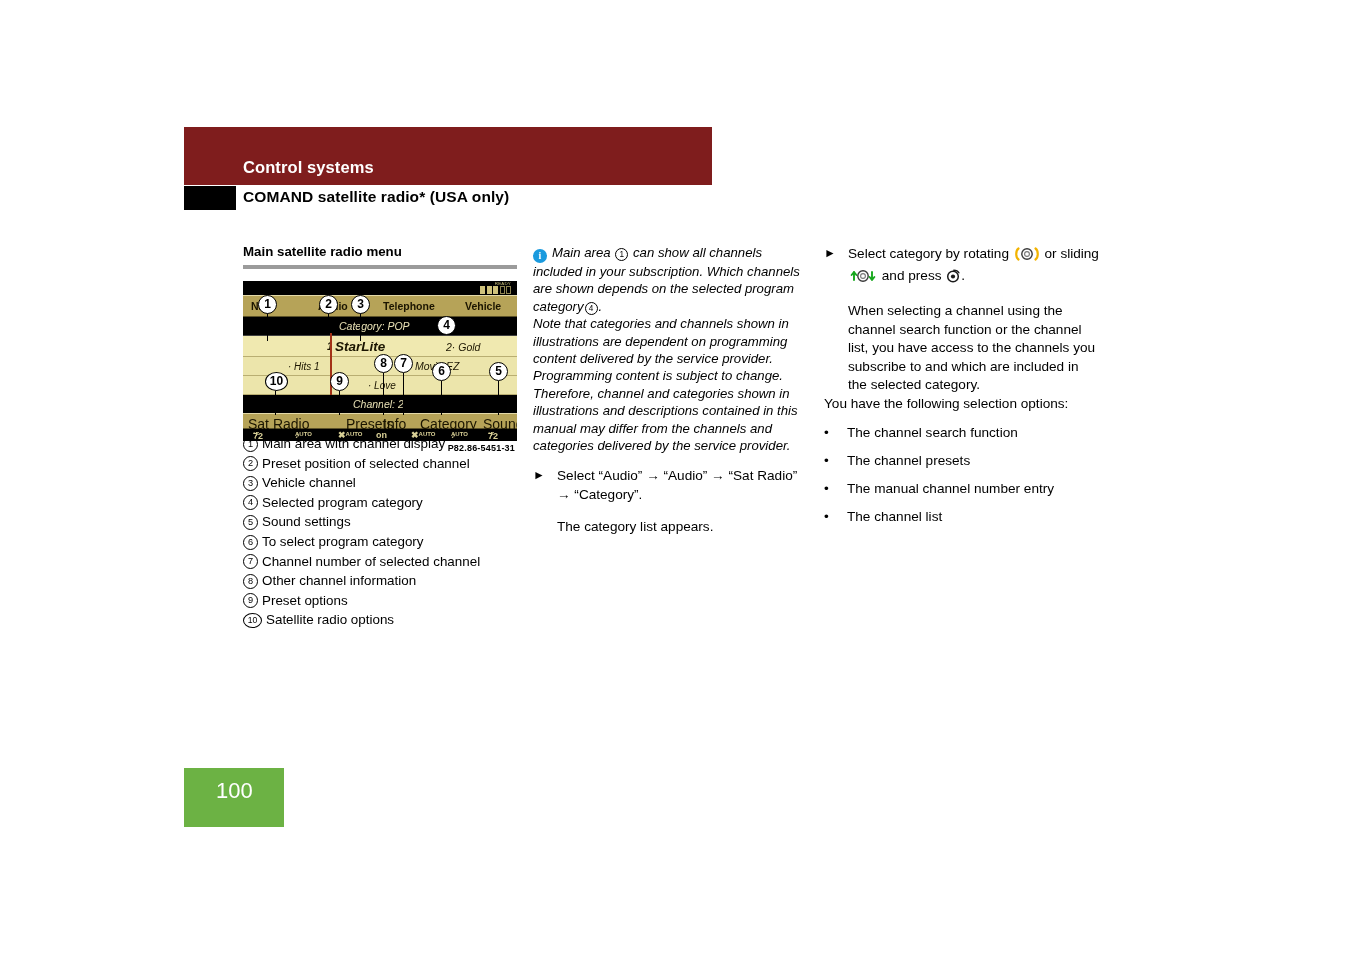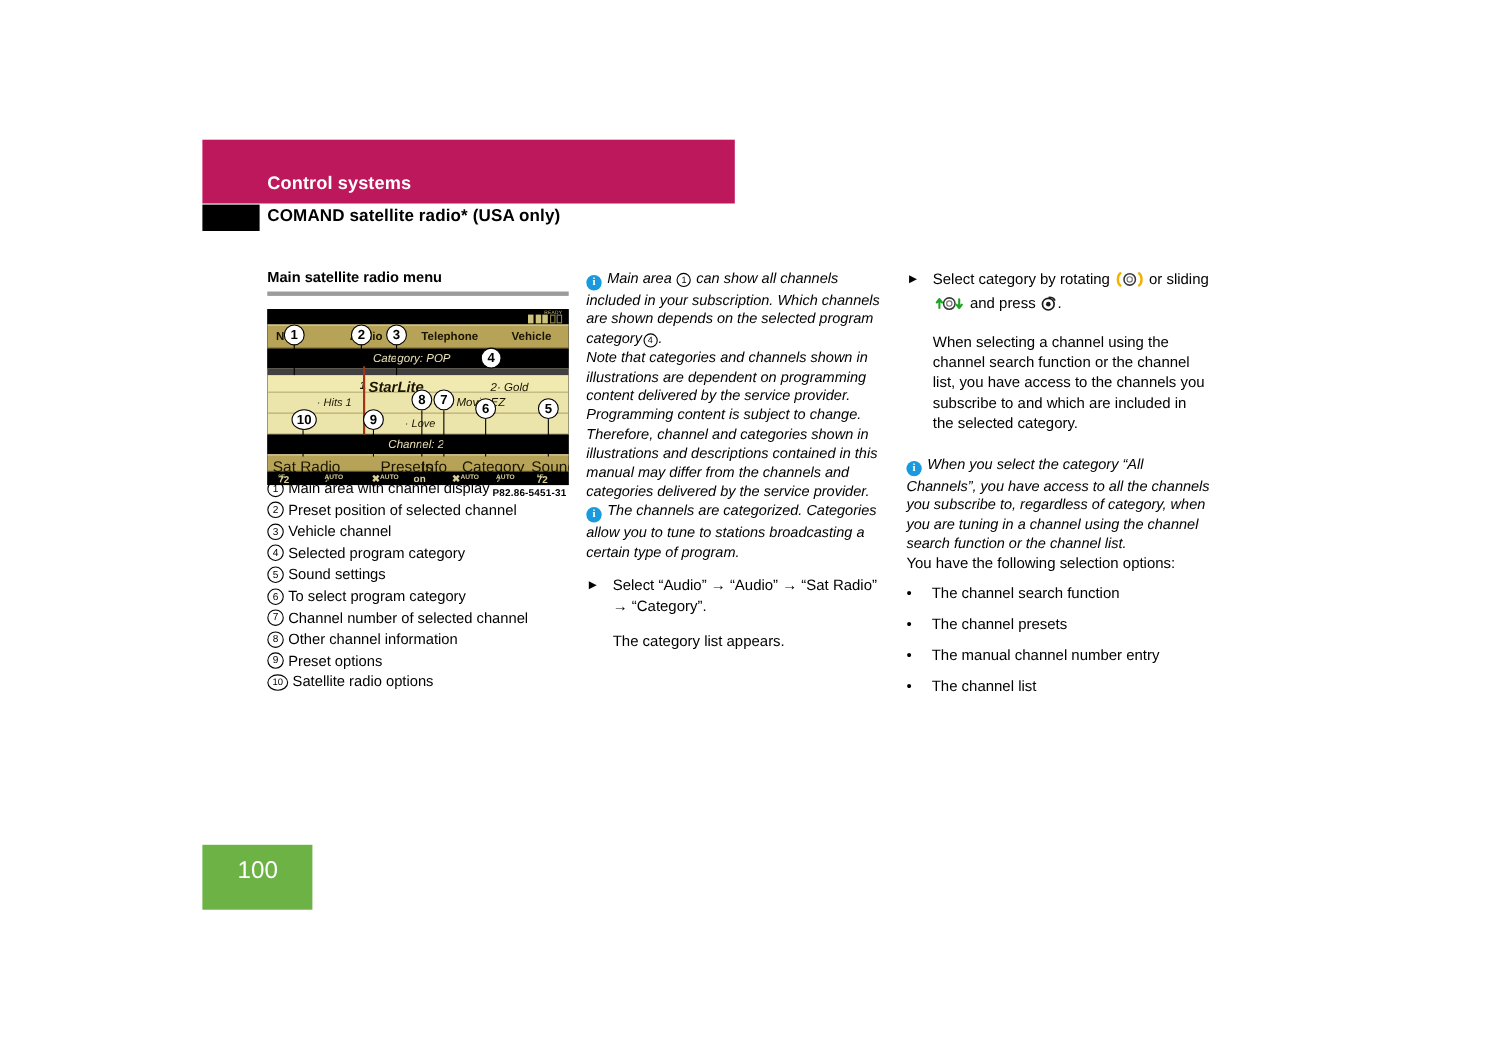--- a/index.html
+++ b/index.html
@@ -9,22 +9,22 @@
     background:#ffffff;
     font-family:"Liberation Sans", sans-serif;
     color:#000;
     position:relative;
     overflow:hidden;
   }
 
   
   #header-green {
     position:absolute; left:184px; top:127px;
-    width:484px; height:58px;
-    background:#be185d;
+    width:528px; height:58px;
+    background:#7f1d1d;
   }
   #header-chapter {
     position:absolute; left:59px; top:31px;
     font-size:16.5px; font-weight:bold; color:#ffffff;
     letter-spacing:0.1px;
   }
   #header-black-tab {
     position:absolute; left:184px; top:186px;
     width:52px; height:24px; background:#000000;
   }
@@ -90,21 +90,21 @@
     background:#000; color:#e8e0b4; font-style:italic; font-size:10.5px;
   }
   .scr-catline span { position:absolute; left:96px; top:3px; }
 
   .scr-row {
     position:absolute; left:0; width:100%;
     color:#1b1500; font-style:italic;
   }
   .row-sel {
     top:54px; height:22px; background:#f0e9b0;
-    border-top:6px solid #404040; border-bottom:1px solid #b9ae72;padding-left:43px;
+    border-top:1px solid #404040; border-bottom:1px solid #b9ae72;padding-left:43px;
   }
   .row-sel .pre { position:absolute; left:84px; top:5px; font-size:10px; font-weight:bold; }
   .row-sel .name { position:absolute; left:92px; top:3px; font-size:13.5px; font-weight:bold; }
   .row-sel .right { position:absolute; left:203px; top:5px; font-size:10.5px; }
 
   .row-b { top:76px; height:19px; background:#ece5ab; border-bottom:1px solid #b9ae72; }
   .row-b .l { position:absolute; left:45px; top:4px; font-size:10px; }
   .row-b .r { position:absolute; left:172px; top:3px; font-size:10.5px; }
 
   .row-c { top:95px; height:19px; background:#ece5ab; border-bottom:1px solid #b9ae72; }
@@ -388,23 +388,20 @@
 <div class="col" id="col-mid">
 
   <p class="note">
     <span class="iicon">i</span><span>Main area</span>
     <span class="inl">1</span>
     <span>can show all channels included in your subscription. Which channels are shown depends on the selected program category</span><span class="inl">4</span><span>.</span>
   </p>
   <p class="note">Note that categories and channels shown in illustrations are dependent on programming content delivered by the service provider. Programming content is subject to change. Therefore, channel and categories shown in illustrations and descriptions contained in this manual may differ from the channels and categories delivered by the service provider.</p>
 
 
-  <p class="note">
-    <span class="iicon">i</span><span>The channels are categorized. Categories allow you to tune to stations broadcasting a certain type of program.</span>
-  </p>
 
   <div class="step">
     <div class="tri">►</div>
     <div class="stxt">Select “Audio” → “Audio” → “Sat Radio” → “Category”.</div>
   </div>
 
   <p class="plain indent mt14">The category list appears.</p>
 
 </div>
 
@@ -437,23 +434,20 @@
           <circle cx="7" cy="7.5" r="5.3" stroke="#1b1b1b" stroke-width="1.5" fill="none"></circle>
           <circle cx="7" cy="7.5" r="2.1" fill="#1b1b1b"></circle>
           <path d="M7.8 1.2 C10.4 1.2 12.2 2.4 12.9 3.8" stroke="#1b1b1b" stroke-width="1.4" fill="none" stroke-linecap="round"></path>
         </svg>
       </span><span>.</span>
     </div>
   </div>
 
   <p class="plain indent mt14">When selecting a channel using the channel search function or the channel list, you have access to the channels you subscribe to and which are included in the selected category.</p>
 
-  <p class="note mt18">
-    <span class="iicon">i</span><span>When you select the category “All Channels”, you have access to all the channels you subscribe to, regardless of category, when you are tuning in a channel using the channel search function or the channel list.</span>
-  </p>
 
 
   <p class="plain">You have the following selection options:</p>
 
   <ul class="bl">
     <li>
       <span class="dot">•</span>
       <span>The channel search function</span>
     </li>
     <li>

